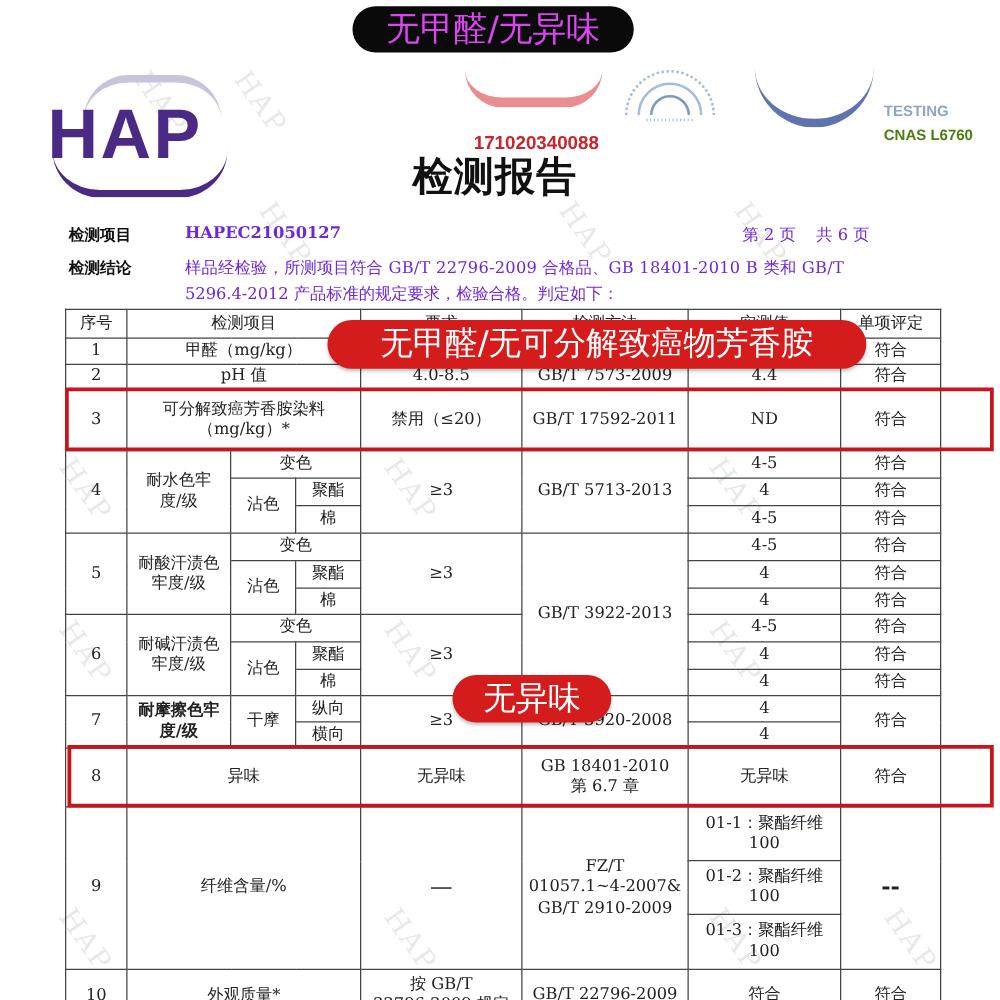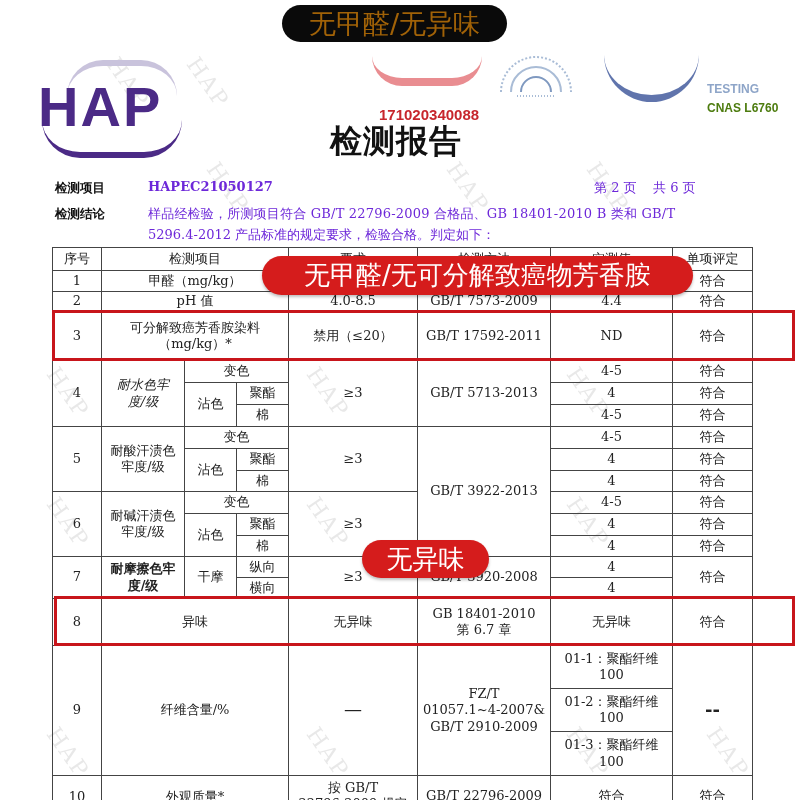--- a/index.html
+++ b/index.html
@@ -1,20 +1,20 @@
 <!DOCTYPE html>
 <html><head>
 <meta charset="utf-8">
 <style>
   html, body { margin:0; padding:0; }
   body { width:800px; height:800px; overflow:hidden; background:#ffffff; position:relative;
          font-family:"DejaVu Serif","Liberation Serif",serif; color:#222; }
   .abs { position:absolute; }
   .pill-black { left:282px; top:5px; width:225px; height:37px; background:#0a0a0a; border-radius:19px;
-    color:#a16207; font-family:"DejaVu Sans","Liberation Sans",sans-serif; font-size:27px; line-height:37px;
+    color:#d946ef; font-family:"DejaVu Sans","Liberation Sans",sans-serif; font-size:27px; line-height:37px;
     text-align:center; letter-spacing:0px; }
   .logo-hap { left:32px; top:70px; width:160px; height:80px; }
   .logo-hap .letters { position:absolute; left:6px; top:4px; font-family:"Liberation Sans","DejaVu Sans",sans-serif;
     font-weight:bold; font-size:56px; color:#4b2a86; letter-spacing:2px; font-style:normal; }
   .logo-swoosh { position:absolute; left:10px; top:50px; width:140px; height:32px; border-bottom:6px solid #4b2a86;
     border-radius:0 0 70px 70px; }
   .logo-arc { position:absolute; left:35px; top:-10px; width:110px; height:30px; border-top:6px solid #c9c3dc; border-radius:60px 60px 0 0; }
   .cert-red { left:372px; top:40px; width:110px; height:38px; border-bottom:8px solid #e67a7e; border-radius:0 0 30px 30px; opacity:.85;}
   .cert-red-no { left:379px; top:106px; font-family:"Liberation Sans","DejaVu Sans",sans-serif; font-weight:bold; font-size:15px; color:#c7262c; }
   .cert-ilac { left:497px; top:48px; width:78px; height:50px; }
@@ -122,21 +122,21 @@
     <td>3</td>
     <td colspan="3" style="padding:0 10px;">可分解致癌芳香胺染料（mg/kg）*</td>
     <td>禁用（≤20）</td>
     <td>GB/T 17592-2011</td>
     <td>ND</td>
     <td>符合</td>
   </tr>
 
   <tr style="height:22px">
     <td rowspan="3">4</td>
-    <td rowspan="3" style="padding:0 8px;font-style:italic;">耐水色牢度/级</td>
+    <td rowspan="3" style="padding:0 8px;">耐水色牢度/级</td>
     <td colspan="2">变色</td>
     <td rowspan="3">≥3</td>
     <td rowspan="3">GB/T 5713-2013</td>
     <td>4-5</td>
     <td>符合</td>
   </tr>
   <tr style="height:22px">
     <td rowspan="2">沾色</td>
     <td>聚酯</td>
     <td>4</td>

